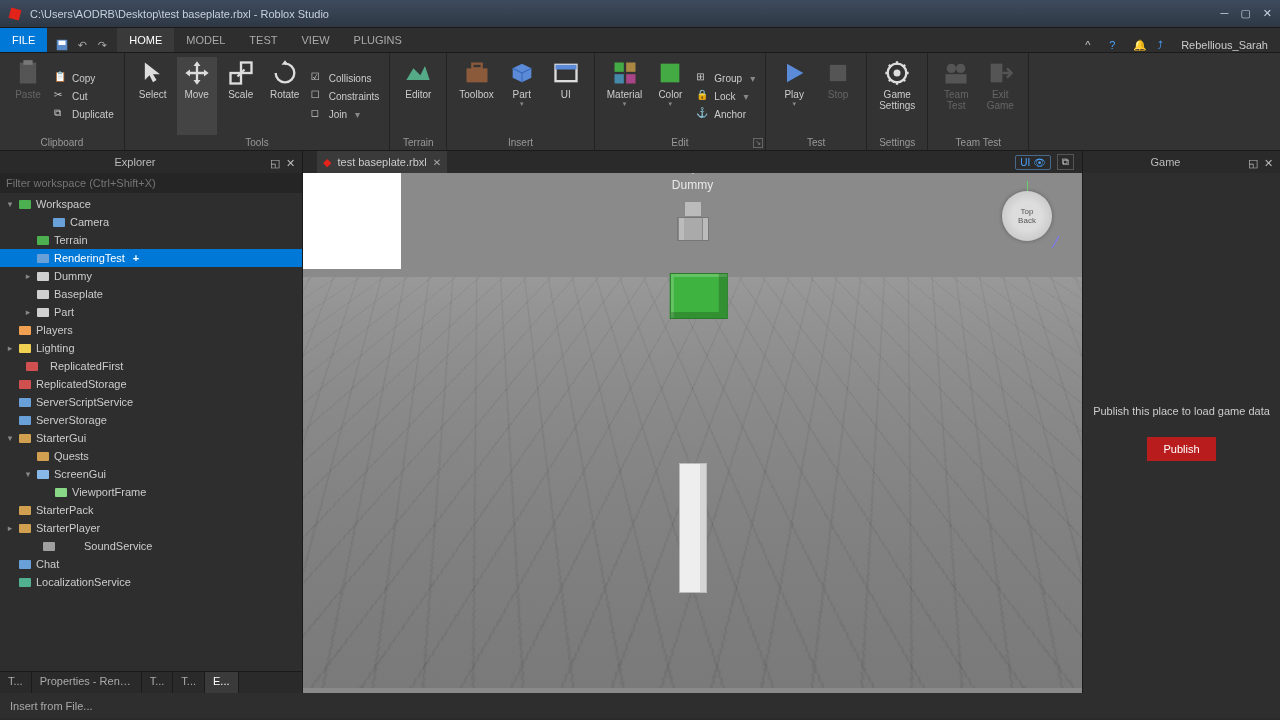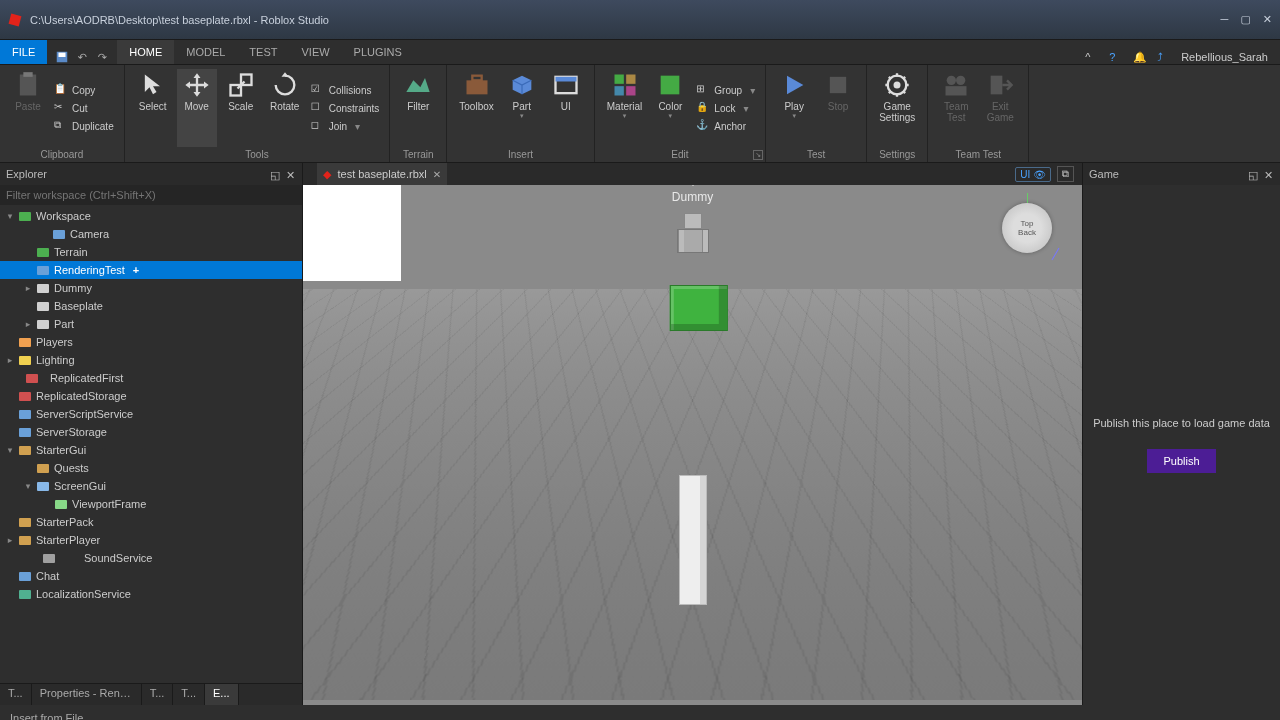--- a/index.html
+++ b/index.html
@@ -1,18 +1,18 @@
 <!DOCTYPE html>
 <html><head>
 <meta charset="utf-8">
 <style>
 * { margin: 0; padding: 0; box-sizing: border-box; font-family: 'Segoe UI', Arial, sans-serif; }
 body { background: #2a2a2a; color: #ccc; font-size: 11px; overflow: hidden; width: 1280px; height: 720px; }
 
-.titlebar { height: 40px; background: linear-gradient(180deg, #3e4a5e 0%, #2e3844 100%); display: flex; align-items: center; padding: 0 8px; color: #c8d0dc; border-bottom: 1px solid #1a1a1a; }
+.titlebar { height: 28px; background: linear-gradient(180deg, #3e4a5e 0%, #2e3844 100%); display: flex; align-items: center; padding: 0 8px; color: #c8d0dc; border-bottom: 1px solid #1a1a1a; }
 .titlebar .icon { width: 14px; height: 14px; margin-right: 8px; }
 .titlebar .window-controls { margin-left: auto; display: flex; gap: 12px; }
 
 .menubar { height: 25px; background: #2e2e2e; display: flex; align-items: flex-end; border-bottom: 1px solid #1a1a1a; }
 .menubar .file-btn { background: #0078d7; color: #fff; padding: 4px 12px; height: 100%; display: flex; align-items: center; }
 .menubar .qat { display: flex; gap: 6px; padding: 0 8px; }
 .menubar .qat-icon { width: 14px; height: 14px; display:inline-flex; align-items:center; justify-content:center; color:#aaa; }
 .menubar .tabs { display: flex; height: 100%; }
 .menubar .tab { padding: 0 12px; display: flex; align-items: center; color: #aaa; font-size: 11px; }
 .menubar .tab.active { background: #3a3a3a; color: #fff; }
@@ -29,21 +29,21 @@
 .ribbon-big.disabled .txt { color: #666; }
 .ribbon-small-col { display: flex; flex-direction: column; gap: 2px; justify-content: center; }
 .ribbon-small { display: flex; align-items: center; gap: 4px; font-size: 10px; color: #ccc; padding: 1px 2px; }
 .ribbon-small .ic { width: 14px; height: 14px; display:inline-flex; }
 .dialog-launcher { position:absolute; bottom:2px; right:2px; width:10px; height:10px; border:1px solid #666; font-size:7px; display:flex; align-items:center; justify-content:center; color:#888;}
 
 .workspace { display: flex; height: calc(100% - 30px - 25px - 98px - 25px); }
 
 .explorer-panel { width: 303px; background: #2e2e2e; display: flex; flex-direction: column; border-right: 1px solid #1a1a1a; }
 .panel-header { height: 22px; background: #2a2a2a; display: flex; align-items: center; padding: 0 6px; color: #bbb; font-size: 11px; }
-.panel-header .title { flex: 1; }
+.panel-header .title { flex: 1; text-align: center; }
 .panel-header .ic { width:10px; height:10px; margin-left:6px; }
 .filter-input { height: 20px; background: #252525; border: none; color: #888; padding: 0 6px; font-size: 11px; outline: none; width: 100%; }
 .tree { flex: 1; overflow: auto; padding-top: 2px; }
 .tree-row { height: 18px; display: flex; align-items: center; padding-left: 4px; font-size: 11px; color: #ccc; white-space: nowrap; }
 .tree-row.selected { background: #0078d7; color: #fff; }
 .tree-row .expand { width: 12px; text-align: center; color: #888; font-size: 9px; }
 .tree-row .node-icon { width: 14px; height: 14px; margin: 0 4px 0 2px; display:inline-flex; align-items:center; justify-content:center; }
 .tree-row .plus-badge { width: 14px; height: 14px; background: #0078d7; border-radius: 50%; color: #fff; display: inline-flex; align-items: center; justify-content: center; font-size: 11px; margin-left: 4px; font-weight:bold; }
 
 .bottom-tabs { height: 22px; display: flex; background: #2a2a2a; border-top: 1px solid #1a1a1a; }
@@ -75,21 +75,21 @@
 .wireframe .line { position: absolute; background: rgba(255,255,255,0.7); height: 1px; transform-origin: left center; }
 .white-preview { position:absolute; top:0; left:0; width:98px; height:96px; background:#fff; }
 
 .orientation-cube { position: absolute; top: 18px; right: 30px; width: 50px; height: 50px; background: radial-gradient(circle, #ddd 40%, #bbb 100%); border-radius: 50%; display:flex; flex-direction:column; align-items:center; justify-content:center; font-size:8px; color:#555; box-shadow: 0 0 4px rgba(0,0,0,0.3);}
 .orientation-cube::before { content:''; position:absolute; top:-10px; left:50%; width:1px; height:10px; background:#6c6; }
 .orientation-cube::after { content:''; position:absolute; bottom:-8px; right:-4px; width:1px; height:14px; background:#77f; transform:rotate(30deg);}
 
 .game-panel { width: 198px; background: #2e2e2e; display: flex; flex-direction: column; border-left: 1px solid #1a1a1a; }
 .game-content { flex: 1; display: flex; flex-direction: column; align-items: center; justify-content: center; gap: 20px; padding: 10px; }
 .game-message { text-align: center; color: #ccc; font-size: 11px; }
-.publish-btn { background: #4c1d95; color: #fff; border: none; padding: 6px 16px; font-size: 11px; }
+.publish-btn { background: #b91c1c; color: #fff; border: none; padding: 6px 16px; font-size: 11px; }
 
 .statusbar { height: 25px; background: #2e2e2e; display: flex; align-items: center; padding: 0 10px; color: #aaa; font-size: 11px; }
 
 svg { width: 100%; height: 100%; }
 </style>
 </head>
 <body>
 
 <div class="titlebar">
   <span class="icon">
@@ -220,21 +220,21 @@
   </div>
 
   <div class="ribbon-group">
     <div class="items">
       <div class="ribbon-big">
           <div class="ic">
             <svg viewBox="0 0 24 24">
               <path d="M2 18 L8 8 L14 14 L18 6 L22 18 Z" fill="#5a8"></path>
             </svg>
           </div>
-          <div class="txt">Filter</div>
+          <div class="txt">Editor</div>
         </div>
     </div>
     <div class="label">Terrain</div>
   </div>
 
   <div class="ribbon-group">
     <div class="items">
       <div class="ribbon-big">
           <div class="ic">
             <svg viewBox="0 0 24 24">

